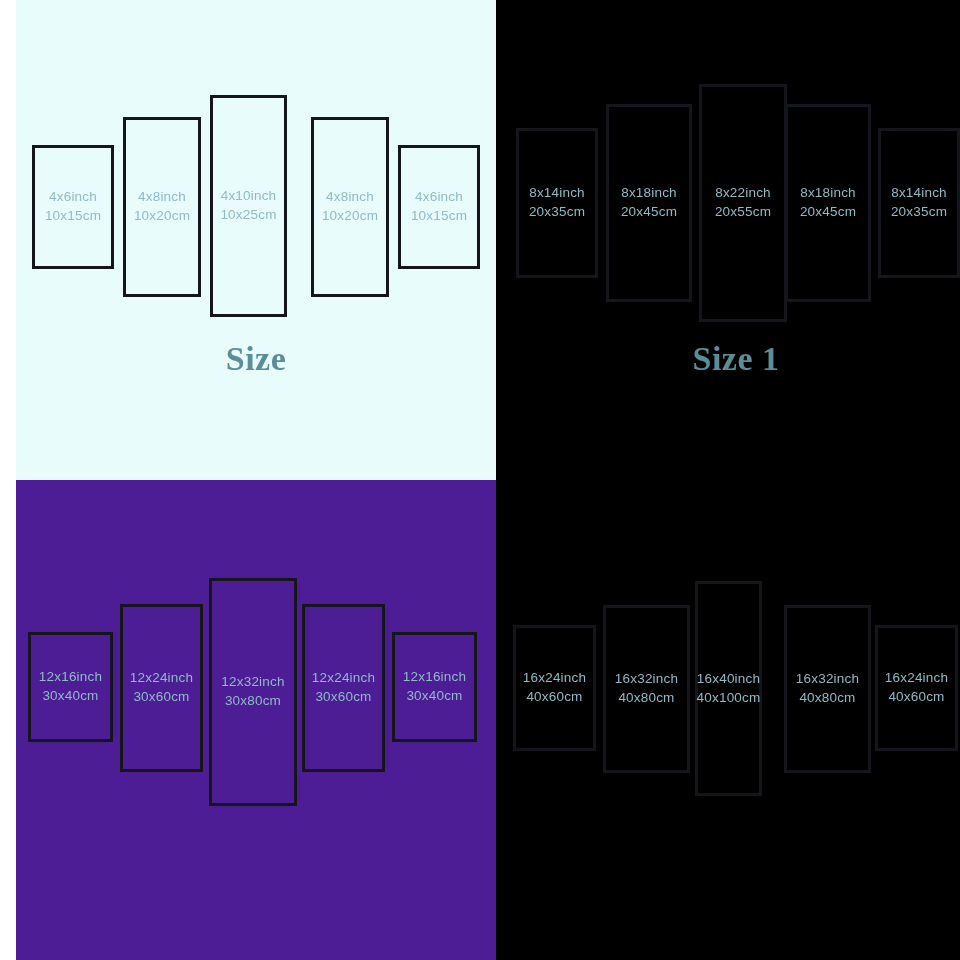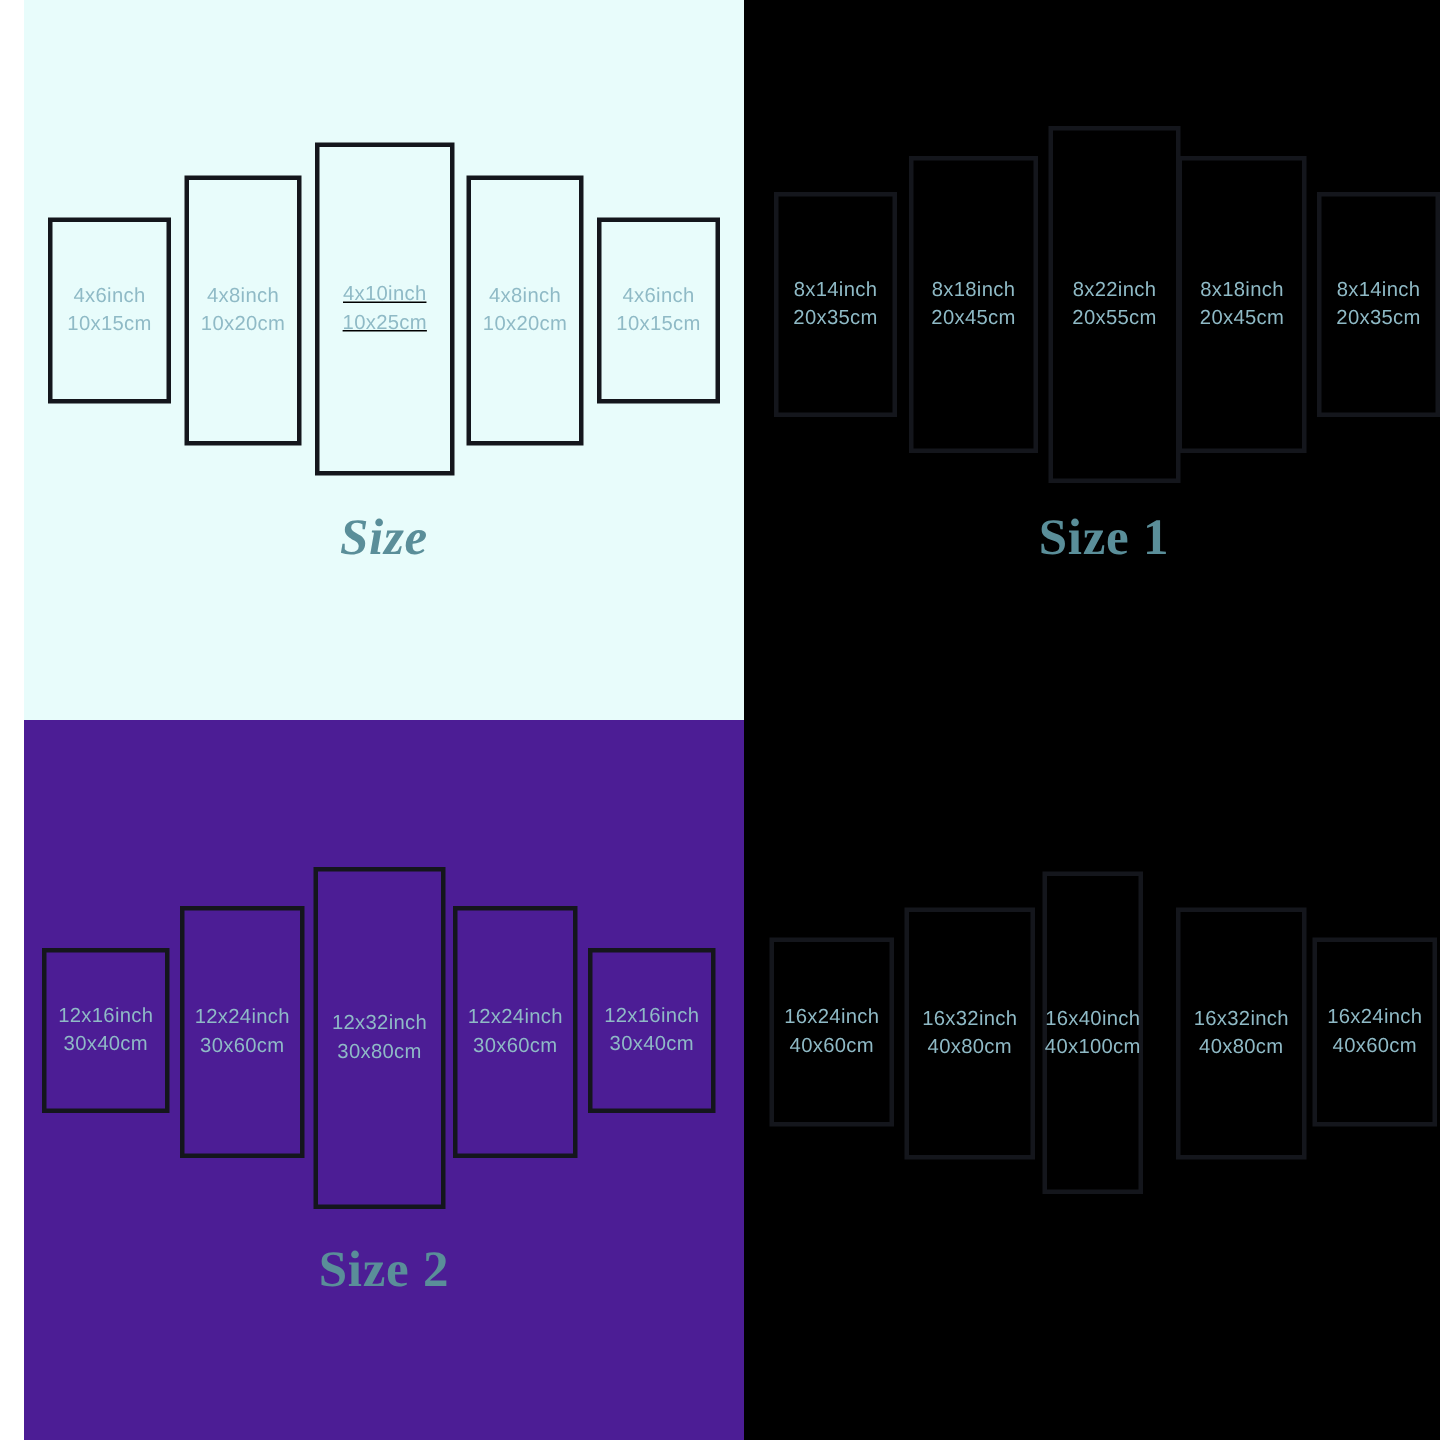--- a/index.html
+++ b/index.html
@@ -67,39 +67,39 @@
           <span class="line">4x6inch</span>
           <span class="line">10x15cm</span>
         </div>
       </div>
       <div class="panel" style="left: 107px; top: 117px; width: 78px; height: 180px; border-color: rgb(20, 22, 28);">
         <div class="panel-label" style="color: rgb(143, 186, 198);">
           <span class="line">4x8inch</span>
           <span class="line">10x20cm</span>
         </div>
       </div>
-      <div class="panel" style="left: 194px; top: 95px; width: 93px; height: 222px; border-color: rgb(20, 22, 28); text-decoration: underline;">
+      <div class="panel" style="left: 194px; top: 95px; width: 77px; height: 222px; border-color: rgb(20, 22, 28);">
         <div class="panel-label" style="color: rgb(143, 186, 198);">
           <span class="line">4x10inch</span>
           <span class="line">10x25cm</span>
         </div>
       </div>
       <div class="panel" style="left: 295px; top: 117px; width: 78px; height: 180px; border-color: rgb(20, 22, 28);">
         <div class="panel-label" style="color: rgb(143, 186, 198);">
           <span class="line">4x8inch</span>
           <span class="line">10x20cm</span>
         </div>
       </div>
       <div class="panel" style="left: 382px; top: 145px; width: 82px; height: 124px; border-color: rgb(20, 22, 28);">
         <div class="panel-label" style="color: rgb(143, 186, 198);">
           <span class="line">4x6inch</span>
           <span class="line">10x15cm</span>
         </div>
       </div>
-      <div class="quad-title" style="top: 340px; color: rgb(90, 142, 153); font-style: italic;">Size</div>
+      <div class="quad-title" style="top: 340px; color: rgb(90, 142, 153);">Size</div>
     </div>
     <div class="quadrant" style="background: #000000;">
       <div class="panel" style="left: 20px; top: 128px; width: 82px; height: 150px; border-color: rgb(20, 22, 28);">
         <div class="panel-label" style="color: rgb(143, 186, 198);">
           <span class="line">8x14inch</span>
           <span class="line">20x35cm</span>
         </div>
       </div>
       <div class="panel" style="left: 110px; top: 104px; width: 86px; height: 198px; border-color: rgb(20, 22, 28);">
         <div class="panel-label" style="color: rgb(143, 186, 198);">
@@ -151,21 +151,20 @@
           <span class="line">12x24inch</span>
           <span class="line">30x60cm</span>
         </div>
       </div>
       <div class="panel" style="left: 376px; top: 152px; width: 85px; height: 110px; border-color: rgb(20, 22, 28);">
         <div class="panel-label" style="color: rgb(143, 186, 198);">
           <span class="line">12x16inch</span>
           <span class="line">30x40cm</span>
         </div>
       </div>
-      <div class="quad-title" style="top: 348px; color: rgb(90, 142, 153);">Size 2</div>
     </div>
     <div class="quadrant" style="background: #000000;">
       <div class="panel" style="left: 17px; top: 145px; width: 83px; height: 126px; border-color: rgb(20, 22, 28);">
         <div class="panel-label" style="color: rgb(143, 186, 198);">
           <span class="line">16x24inch</span>
           <span class="line">40x60cm</span>
         </div>
       </div>
       <div class="panel" style="left: 107px; top: 125px; width: 87px; height: 168px; border-color: rgb(20, 22, 28);">
         <div class="panel-label" style="color: rgb(143, 186, 198);">

